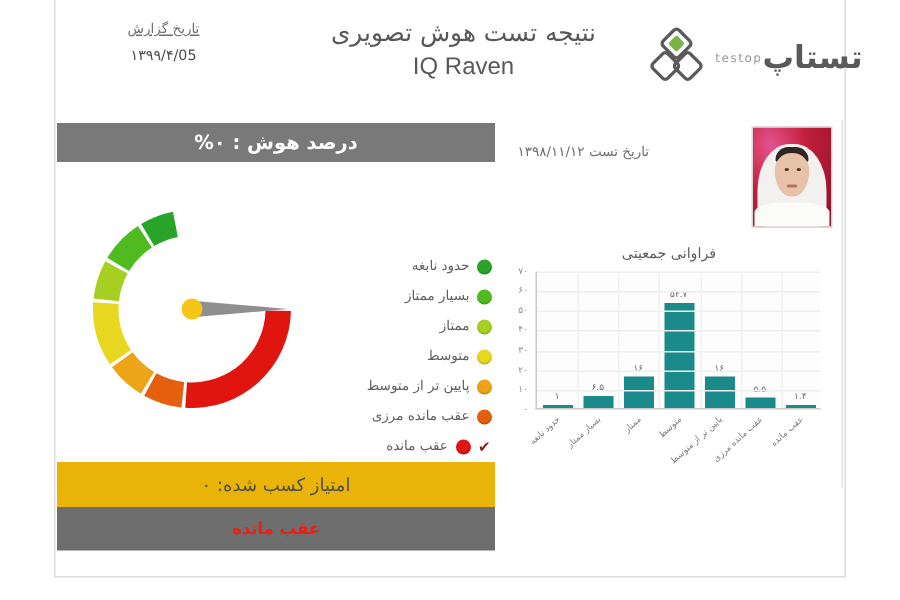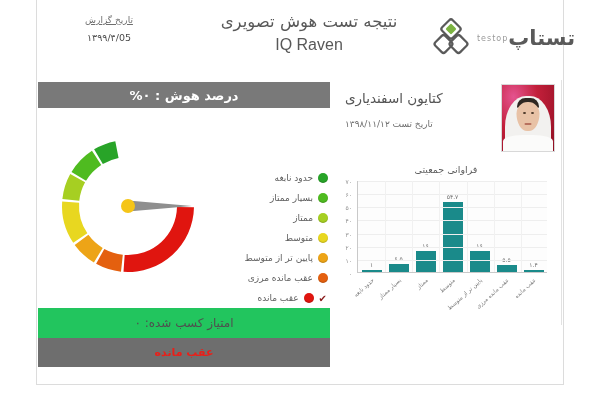--- a/index.html
+++ b/index.html
@@ -402,21 +402,21 @@
   }
 
   .score-line {
     width: 292px;
     height: 30px;
     display: flex;
     align-items: center;
     justify-content: center;
     font-size: 12px;
     color: #4f4f4f;
-    background: #22c55e;
+    background: #eab308;
   }
   .result-bar {
     width: 292px;
     height: 29px;
     background: #6e6e6e;
     display: flex;
     align-items: center;
     justify-content: center;
   }
   .result-text {
@@ -470,21 +470,20 @@
     <div class="person-photo">
       <div class="ph-hijab"></div>
       <div class="ph-hair"></div>
       <div class="ph-face"></div>
       <div class="ph-eye l"></div>
       <div class="ph-eye r"></div>
       <div class="ph-mouth"></div>
       <div class="ph-shoulders"></div>
     </div>
     <div class="person-text">
-      <div class="person-name">کتایون اسفندیاری</div>
       <div class="person-testdate">تاریخ تست ۱۳۹۸/۱۱/۱۲</div>
     </div>
   </div>
 
   <div class="chart-wrap">
     <div class="chart-title">فراوانی جمعیتی</div>
     <div class="chart-body">
       <div class="axis-y">
           <div class="ytick" style="top: 92px;">۰</div>
           <div class="ytick" style="top: 78.8571px;">۱۰</div>

